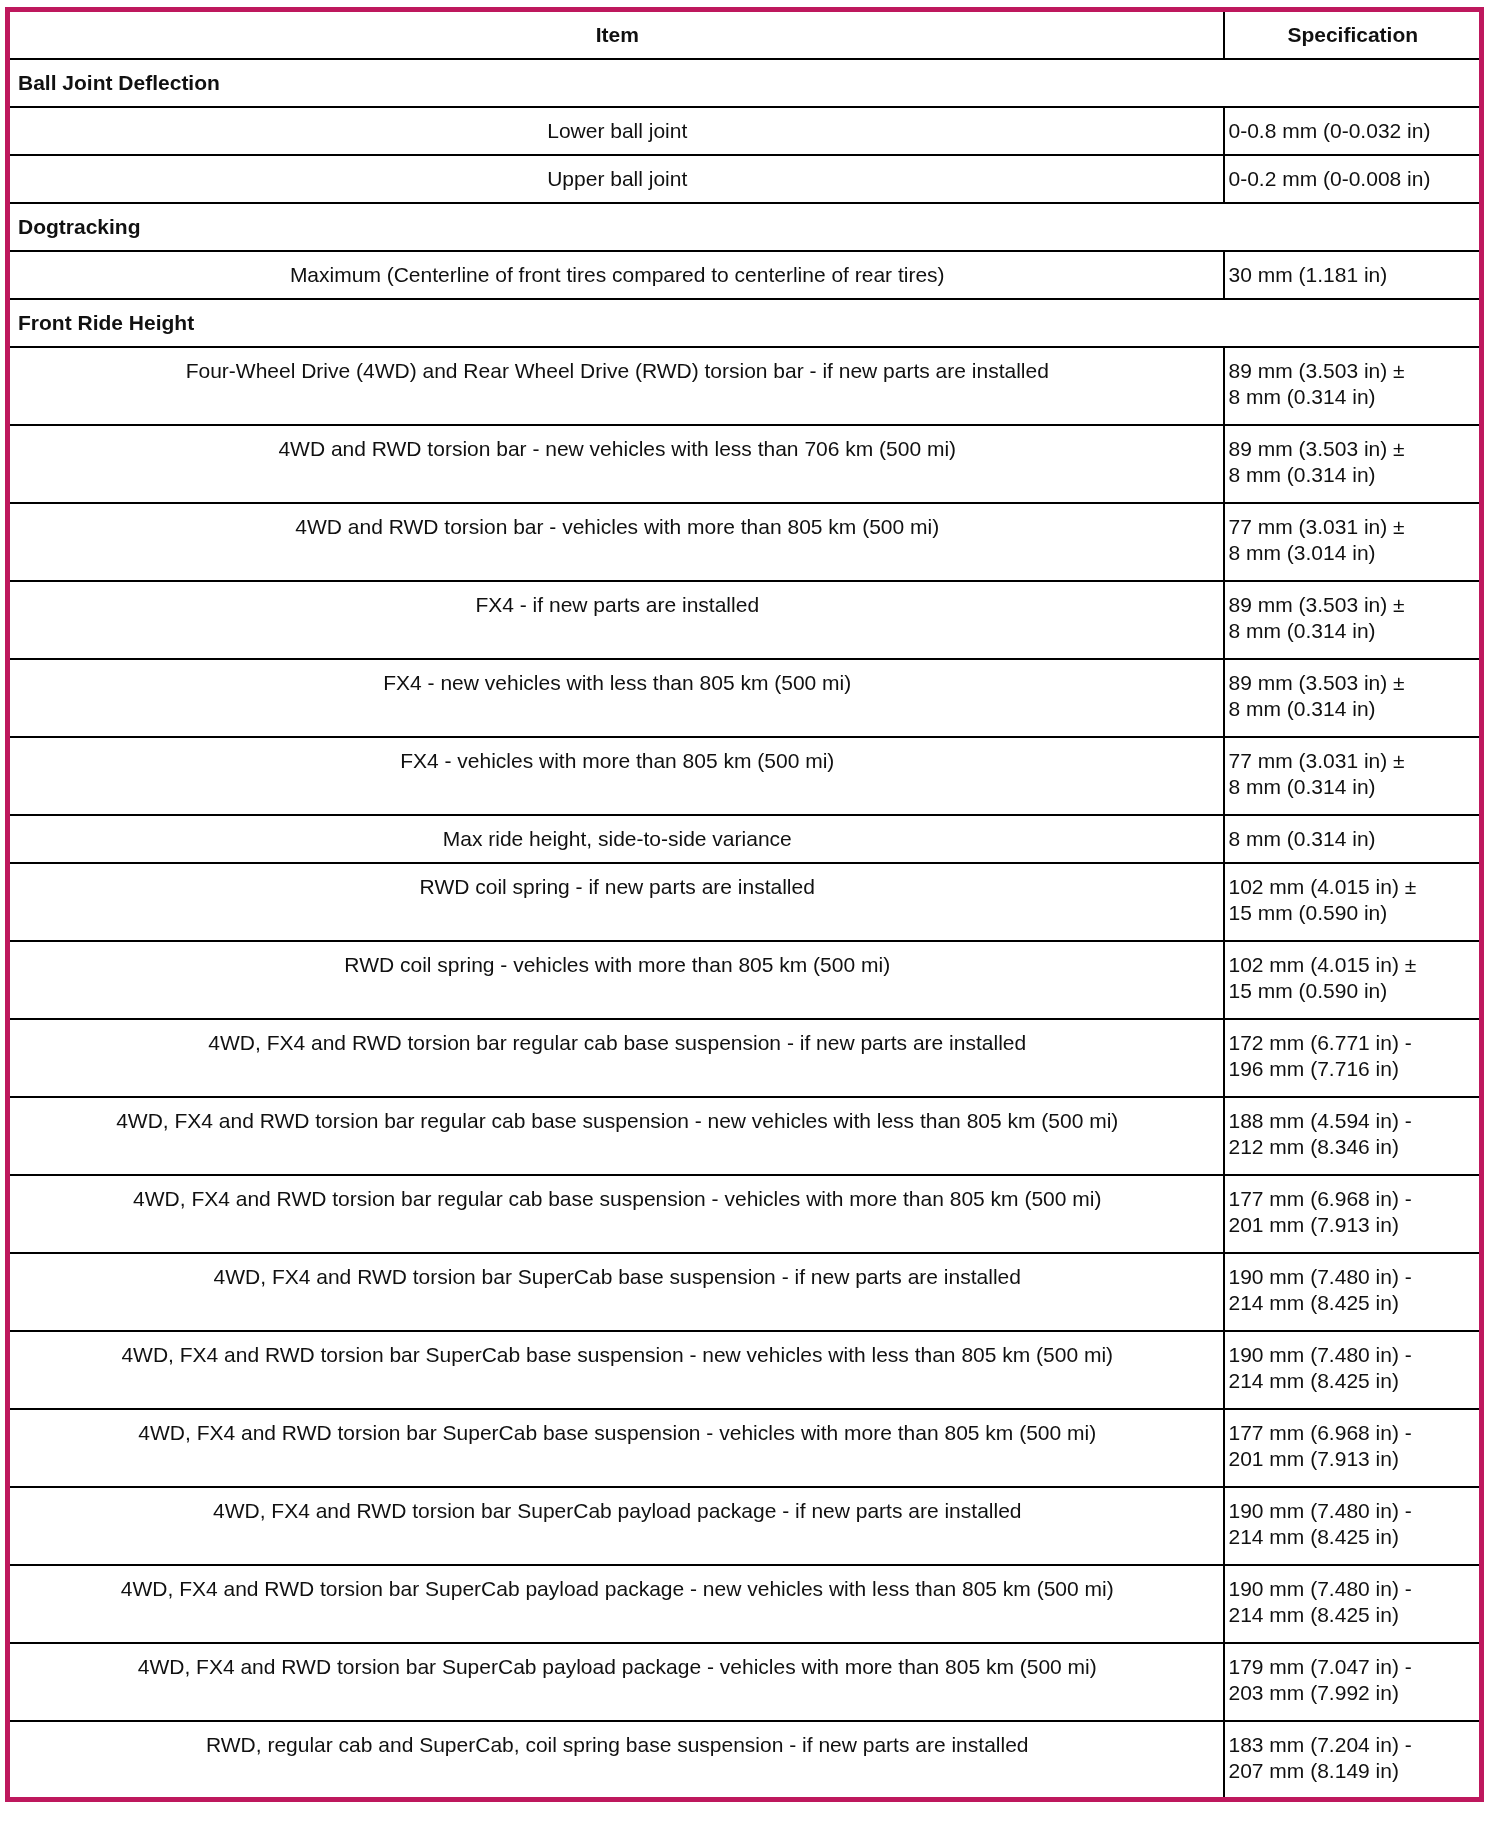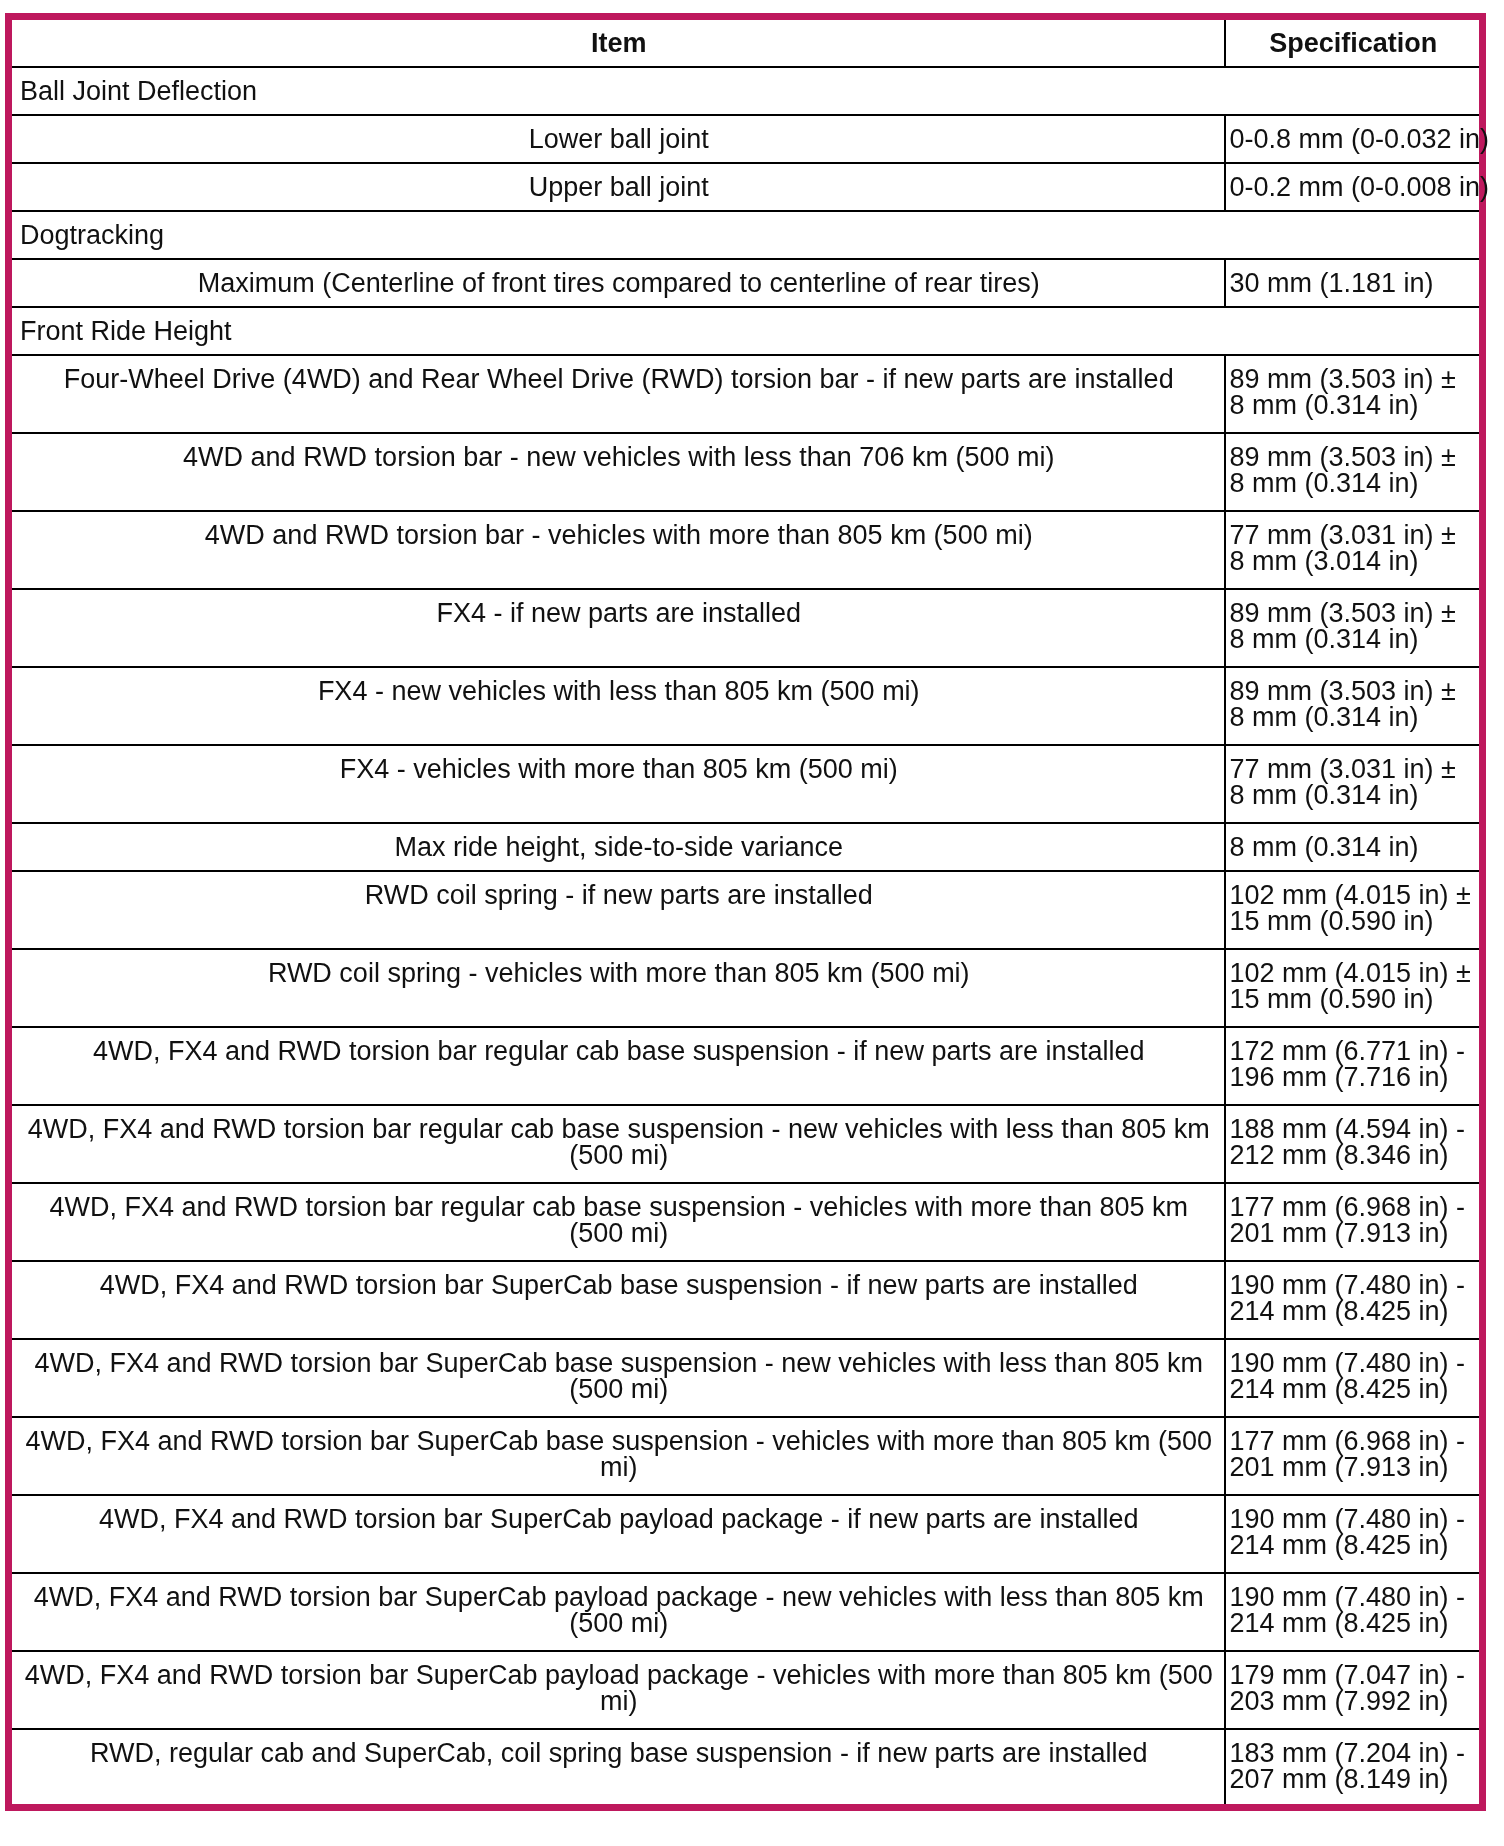--- a/index.html
+++ b/index.html
@@ -10,47 +10,47 @@
     body {
       width: 1504px;
       height: 1846px;
       position: relative;
       font-family: "Liberation Sans", "DejaVu Sans", sans-serif;
       color: #111111;
     }
     .spec-table {
       position: absolute;
       left: 5px;
-      top: 13px;
+      top: 7px;
       width: 1477px;
       border-collapse: collapse;
-      border: 7px solid #be185d;
+      border: 5px solid #be185d;
       table-layout: fixed;
-      font-size: 27px;
+      font-size: 21px;
       line-height: 26px;
     }
     .spec-table col.col-item { width: 1216px; }
     .spec-table col.col-spec { width: 258px; }
     .spec-table th,
     .spec-table td {
       border: 2px solid #000;
       vertical-align: top;
       padding: 10px 6px 10px 8px;
       box-sizing: border-box;
     }
     .spec-table thead th {
       font-weight: bold;
       text-align: center;
       height: 48px;
       padding-top: 10px;
     }
     .row-single td { height: 48px; }
     .row-double td { height: 78px; }
     .section-row td {
-      font-weight: normal;
+      font-weight: bold;
       height: 48px;
     }
     td.spec-cell {
       padding-left: 4px;
       padding-right: 4px;
     }
     td.spec-cell .line { display: block; white-space: nowrap; }
     td.item-cell { text-align: center; }
   </style>
 </head>

